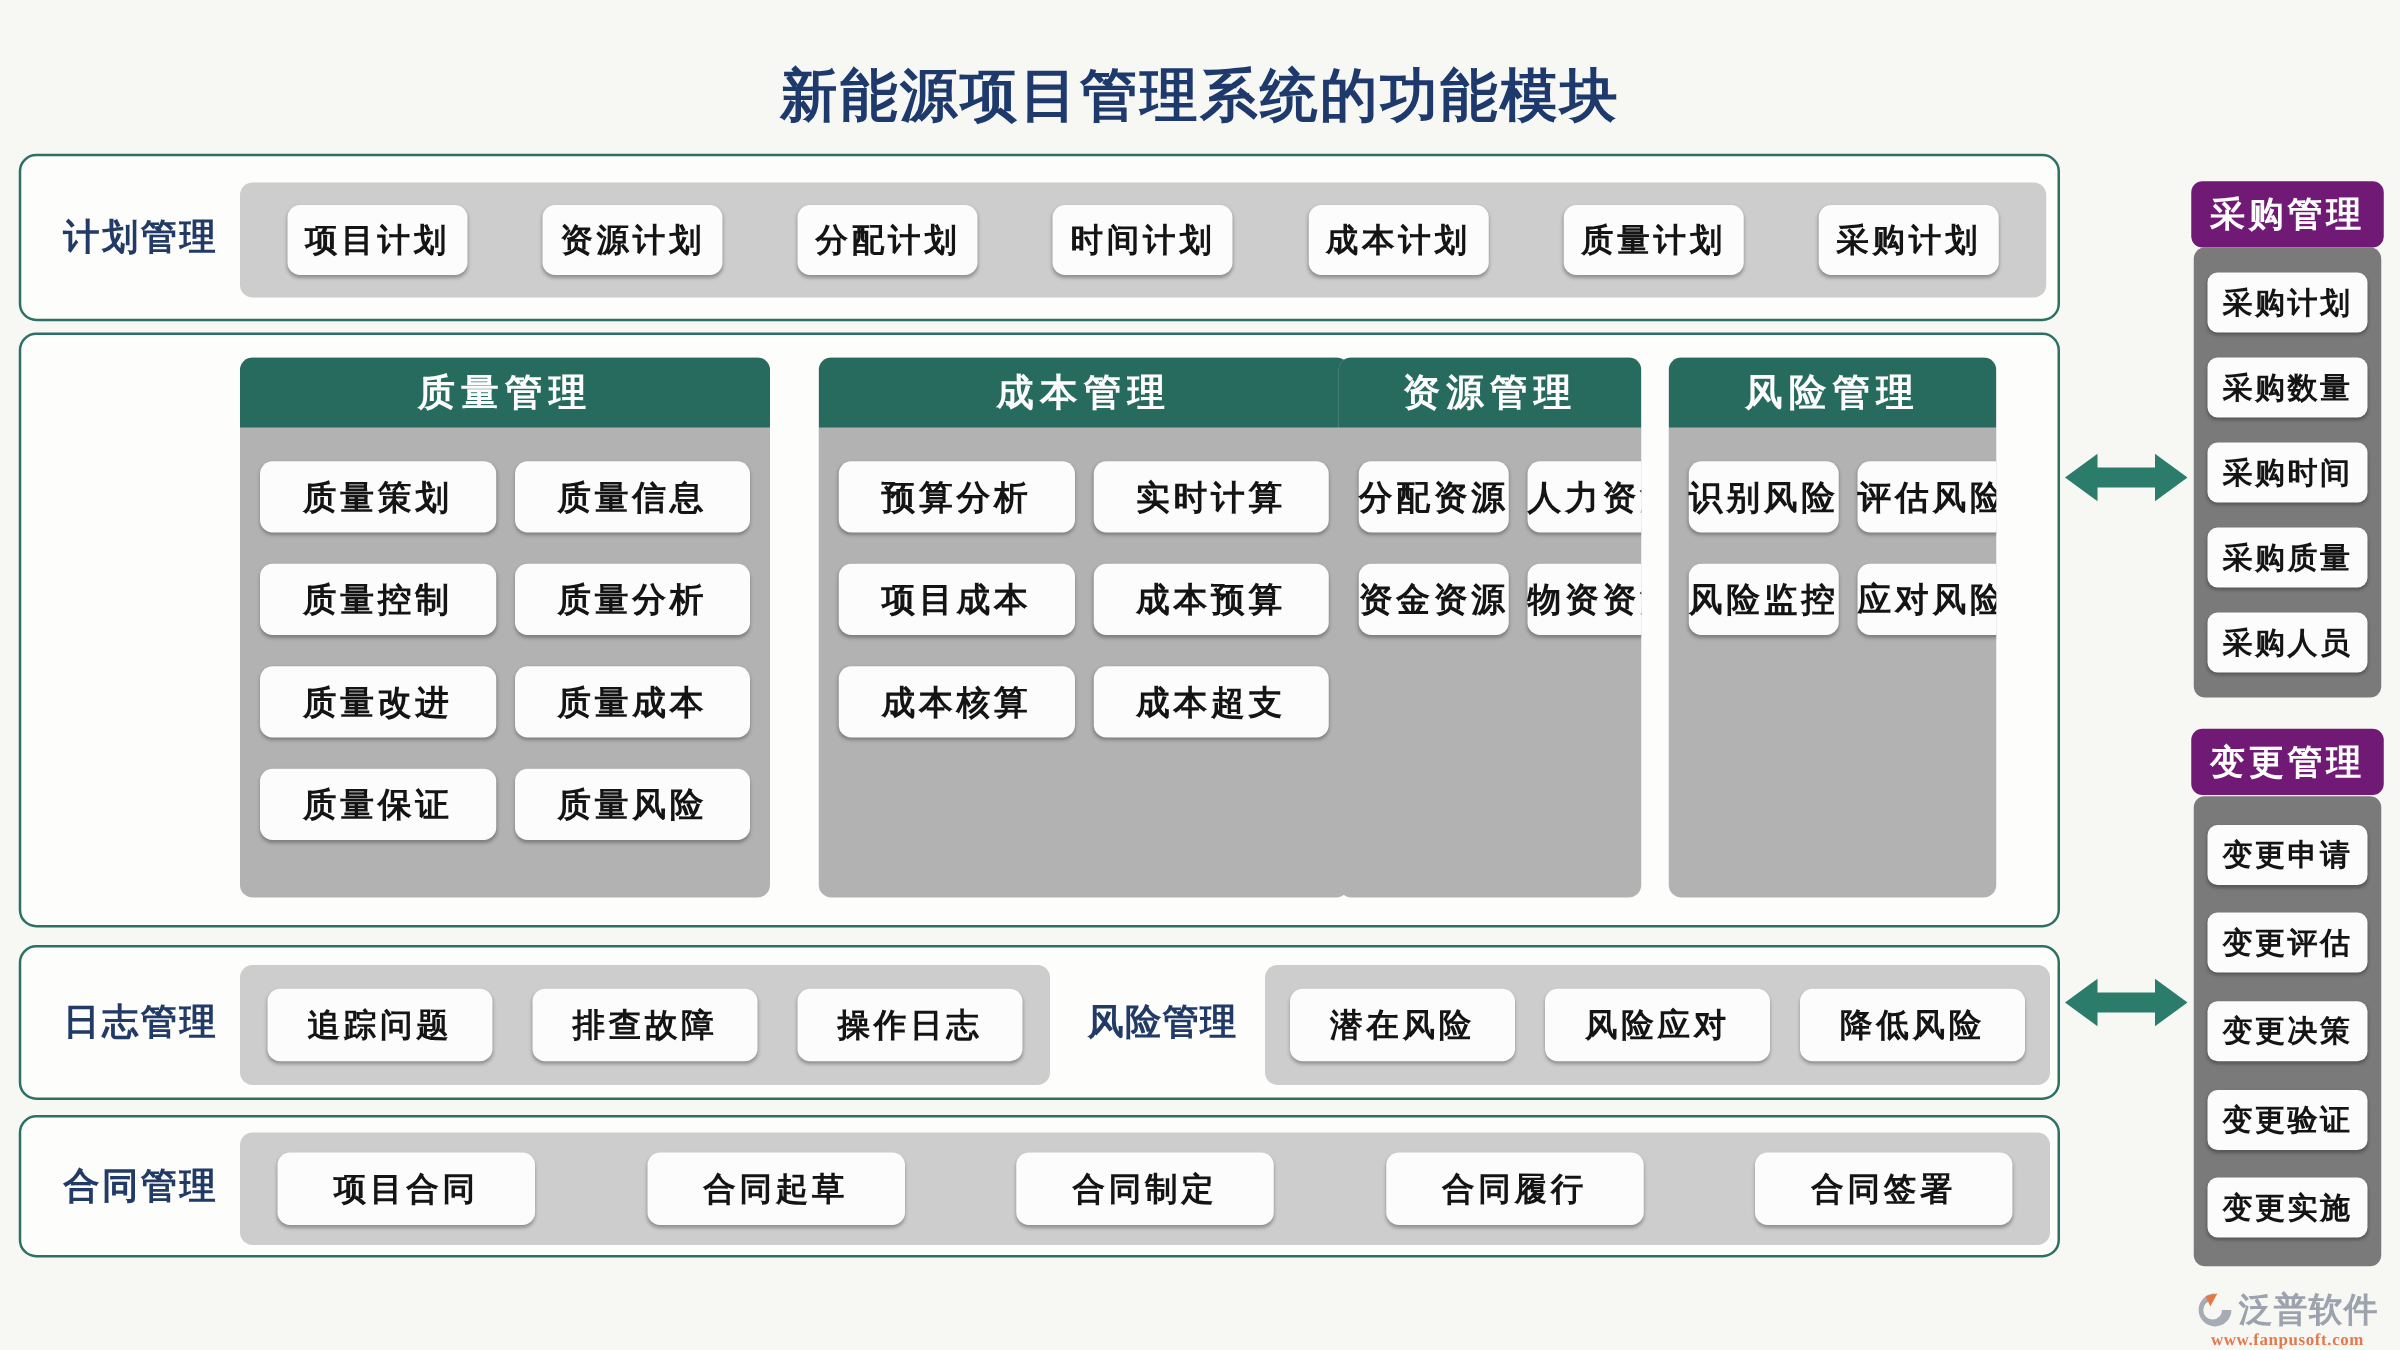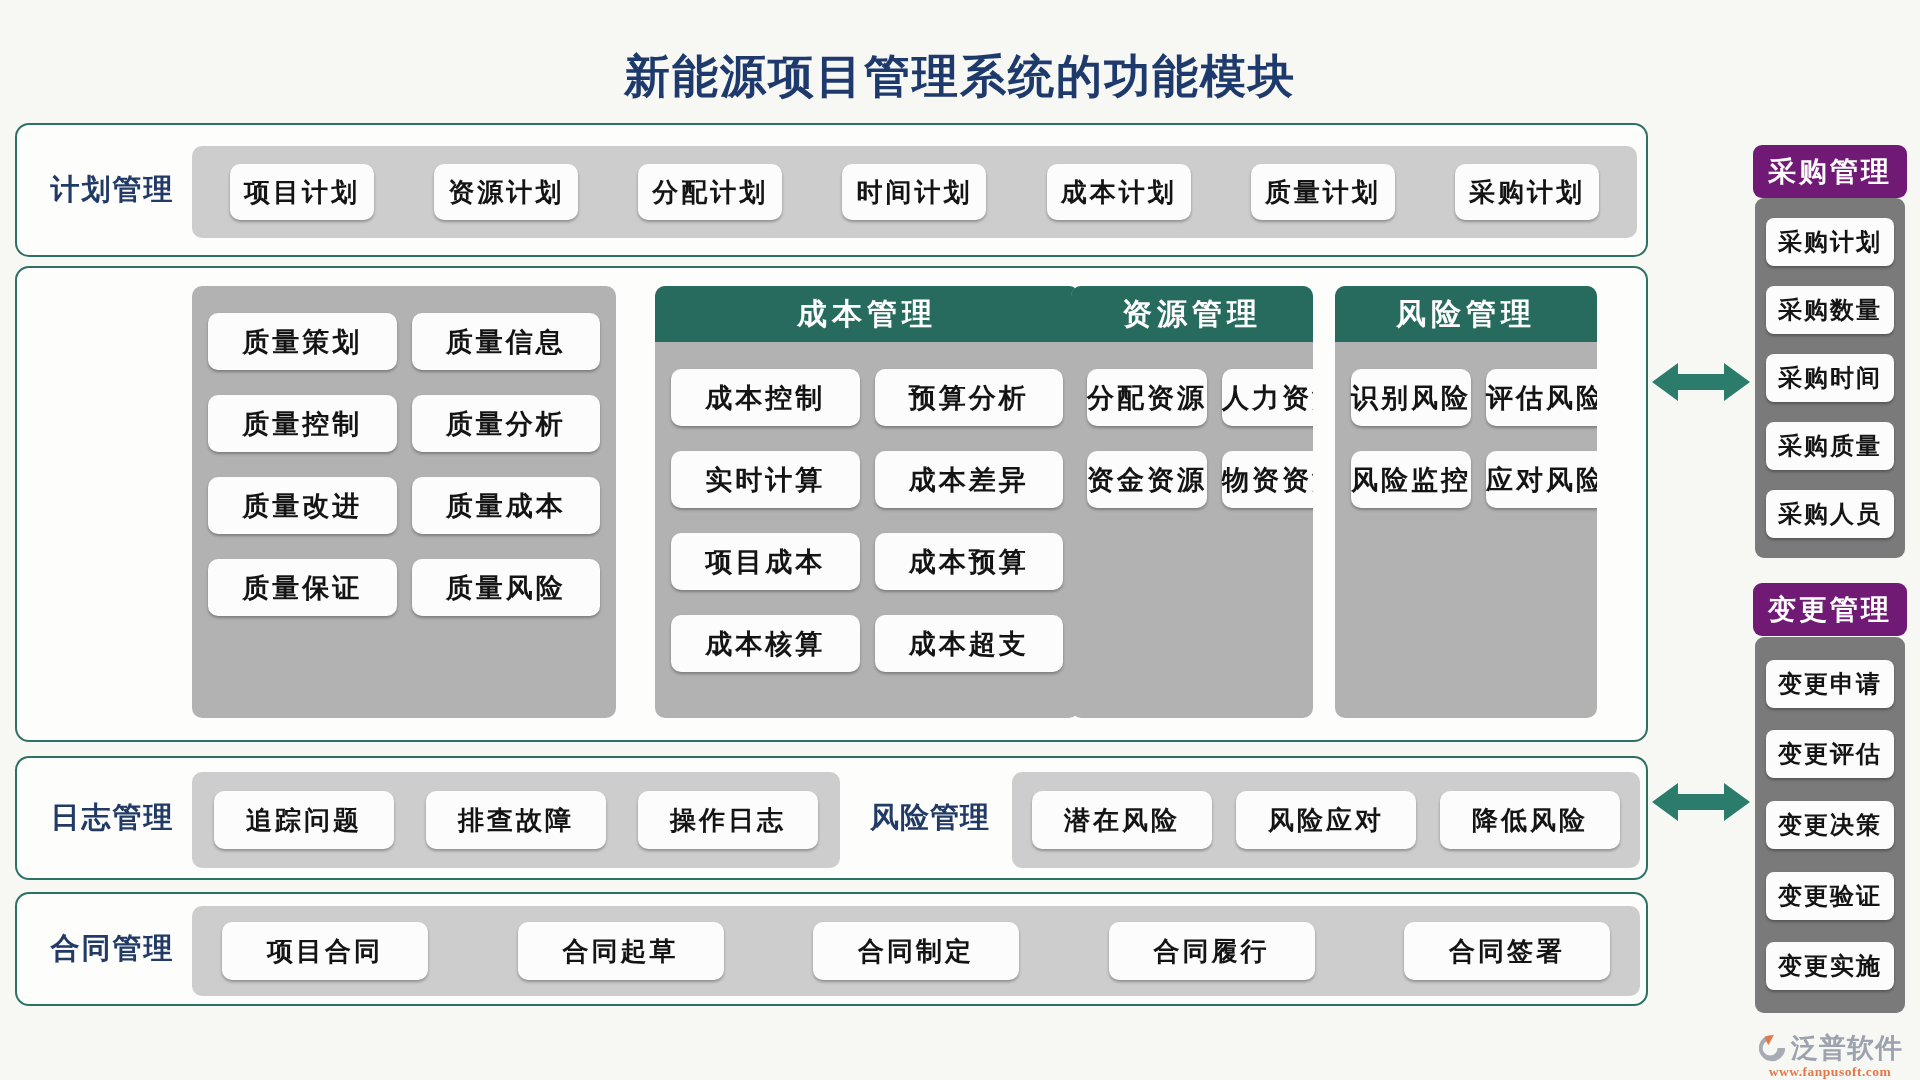--- a/index.html
+++ b/index.html
@@ -131,40 +131,39 @@
         <div class="btn">分配计划</div>
         <div class="btn">时间计划</div>
         <div class="btn">成本计划</div>
         <div class="btn">质量计划</div>
         <div class="btn">采购计划</div>
       </div>
   </section>
 
   <section class="box box-mid">
     <div class="panel panel-quality">
+      <div class="panel-header">质量管理</div>
       <div class="panel-body cols2">
 
       <div class="btn">质量策划</div>
           <div class="btn">质量信息</div>
           <div class="btn">质量控制</div>
           <div class="btn">质量分析</div>
           <div class="btn">质量改进</div>
           <div class="btn">质量成本</div>
           <div class="btn">质量保证</div>
           <div class="btn">质量风险</div>
         </div>
     </div>
     <div class="panel panel-cost">
       <div class="panel-header">成本管理</div>
       <div class="panel-body cols2">
 
-      <div class="btn">成本控制</div>
           <div class="btn">预算分析</div>
           <div class="btn">实时计算</div>
-          <div class="btn">成本差异</div>
           <div class="btn">项目成本</div>
           <div class="btn">成本预算</div>
           <div class="btn">成本核算</div>
           <div class="btn">成本超支</div>
         </div>
     </div>
     <div class="panel panel-resource">
       <div class="panel-header">资源管理</div>
       <div class="panel-body cols1">
 

